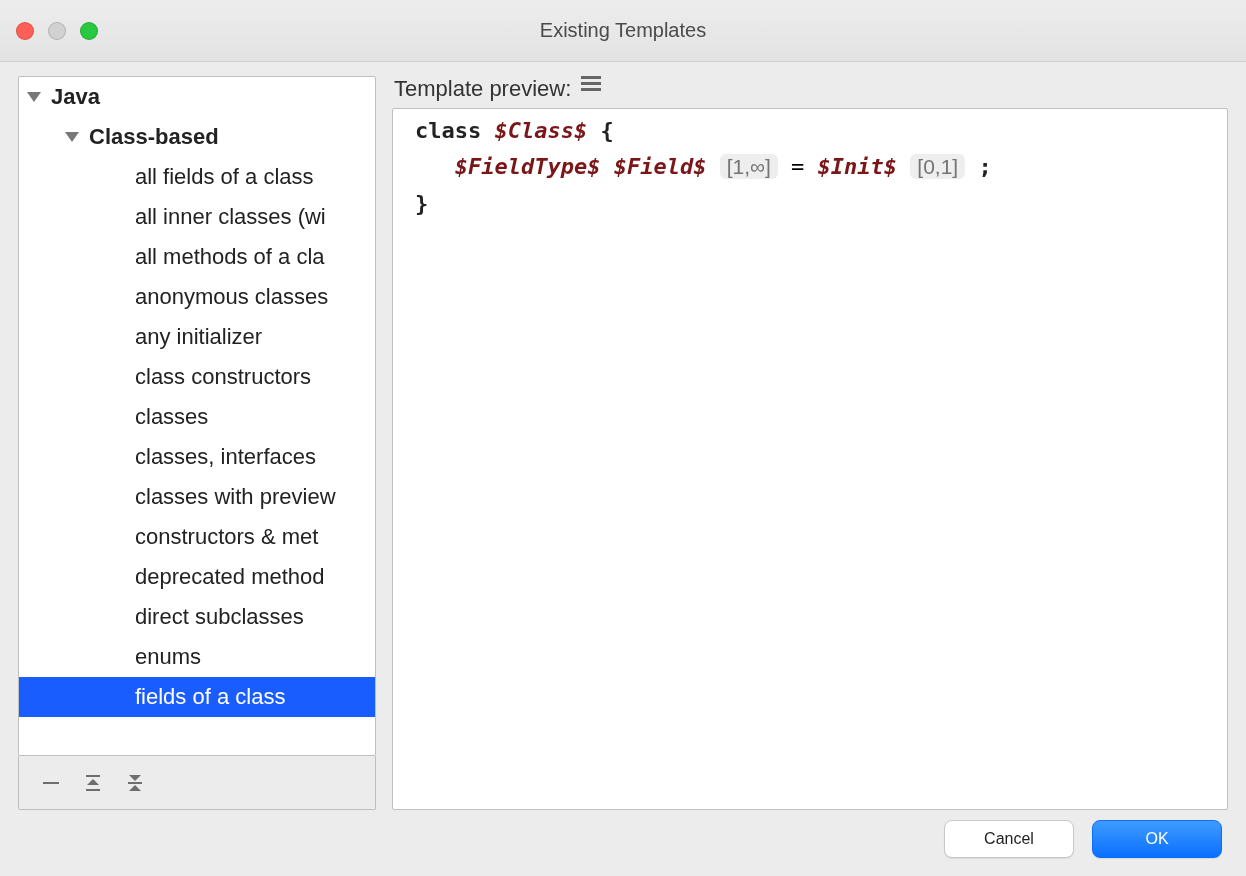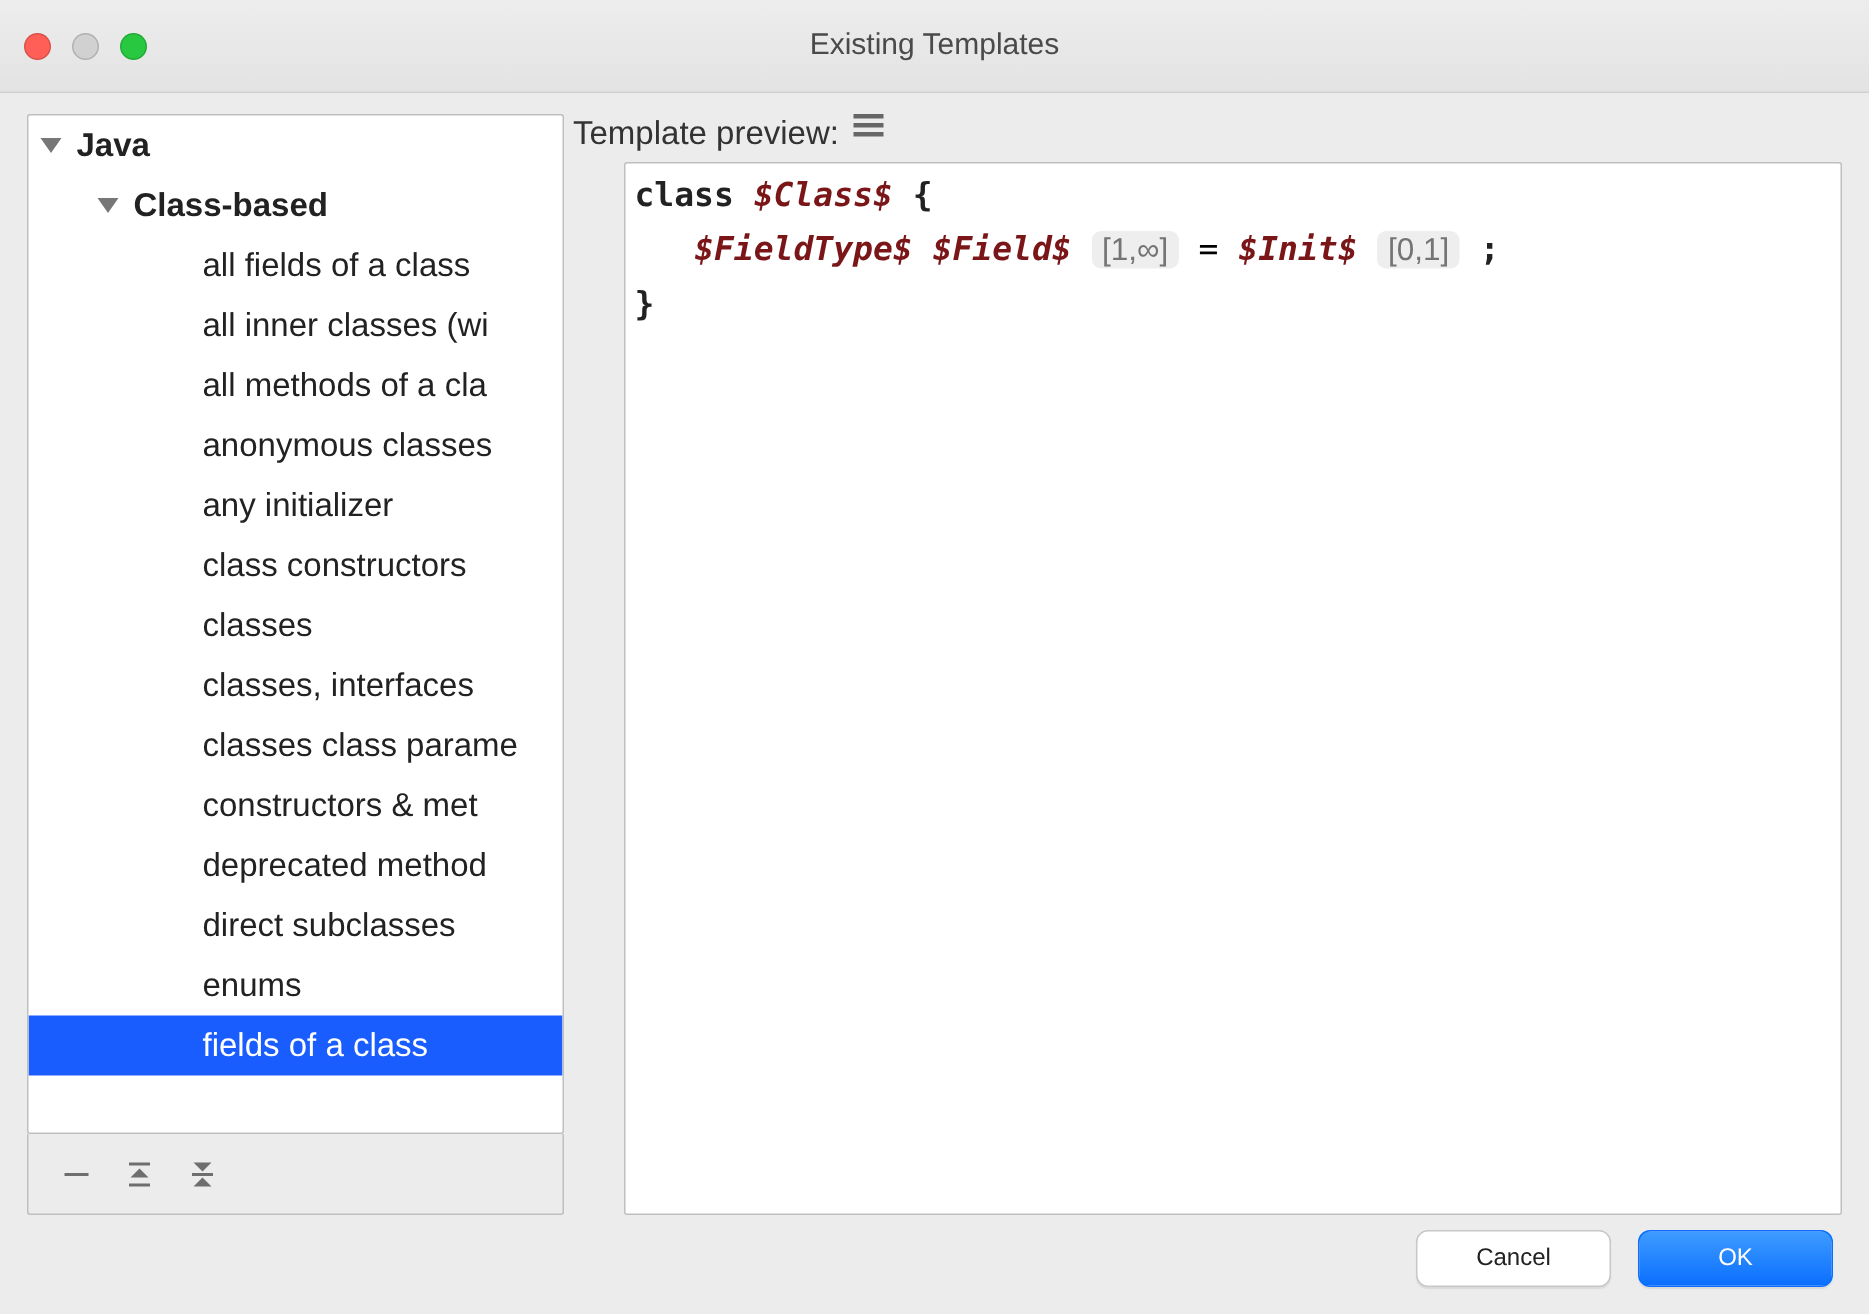--- a/index.html
+++ b/index.html
@@ -31,21 +31,21 @@
   .tl.green { background:#28c840; }
   .window-title {
     flex:1;
     text-align:center;
     font-size:20px;
     color:#4a4a4a;
   }
   .content {
     display:flex;
     padding: 14px 18px 10px 18px;
-    gap: 4px;
+    gap: 16px;
   }
   .left-panel {
     width: 358px;
     display:flex;
     flex-direction:column;
   }
   .tree-wrap {
     border:1px solid #bfbfbf;
     background:#fff;
     height: 680px;
@@ -109,24 +109,23 @@
     display:block; width:20px; height:3px; background:#666;
   }
   .preview-body {
     border:1px solid #bfbfbf;
     background:#fff;
     flex:1;
     height:706px;
     border-radius:2px;
     font-family: "Menlo","Consolas",monospace;
     font-size:22px;
-    padding:4px 6px;
+    padding:4px 22px;
     line-height:1.65;
     overflow:hidden;
-    margin-left:36px;
   }
   .kw { color:#222; font-weight:600; }
   .var { color:#7a1618; font-weight:700; font-style:italic; }
   .constraint {
     background:#eeeeee;
     border-radius:6px;
     padding:1px 7px;
     color:#747474;
     font-style:normal;
     font-weight:400;
@@ -202,21 +201,21 @@
         <div class="tree-row level2">
             <span>class constructors</span>
           </div>
         <div class="tree-row level2">
             <span>classes</span>
           </div>
         <div class="tree-row level2">
             <span>classes, interfaces </span>
           </div>
         <div class="tree-row level2">
-            <span>classes class parame</span>
+            <span>classes with preview</span>
           </div>
         <div class="tree-row level2">
             <span>constructors &amp; met</span>
           </div>
         <div class="tree-row level2">
             <span>deprecated method</span>
           </div>
         <div class="tree-row level2">
             <span>direct subclasses</span>
           </div>

